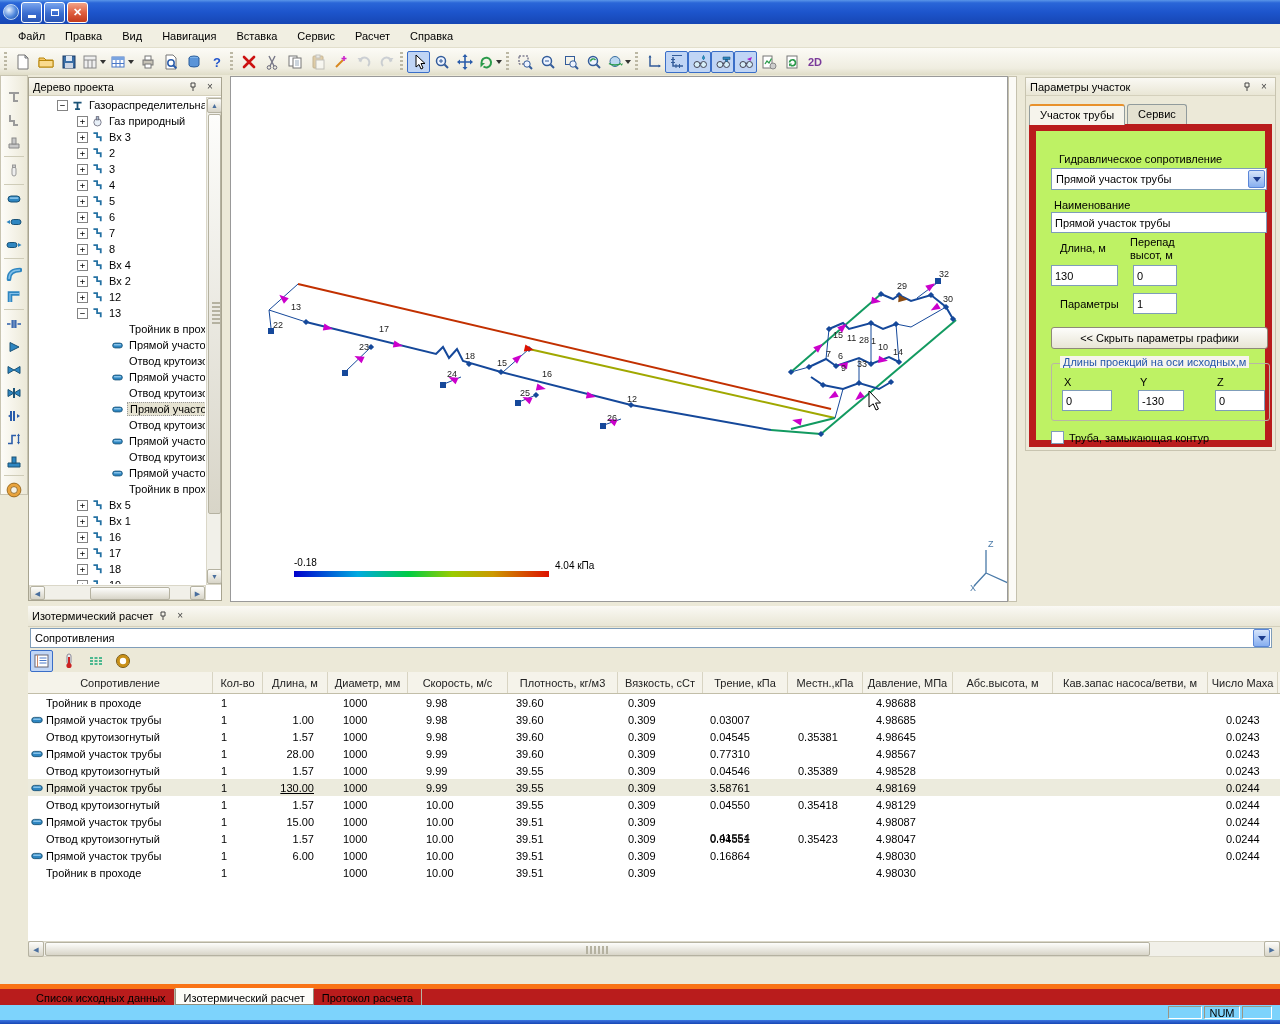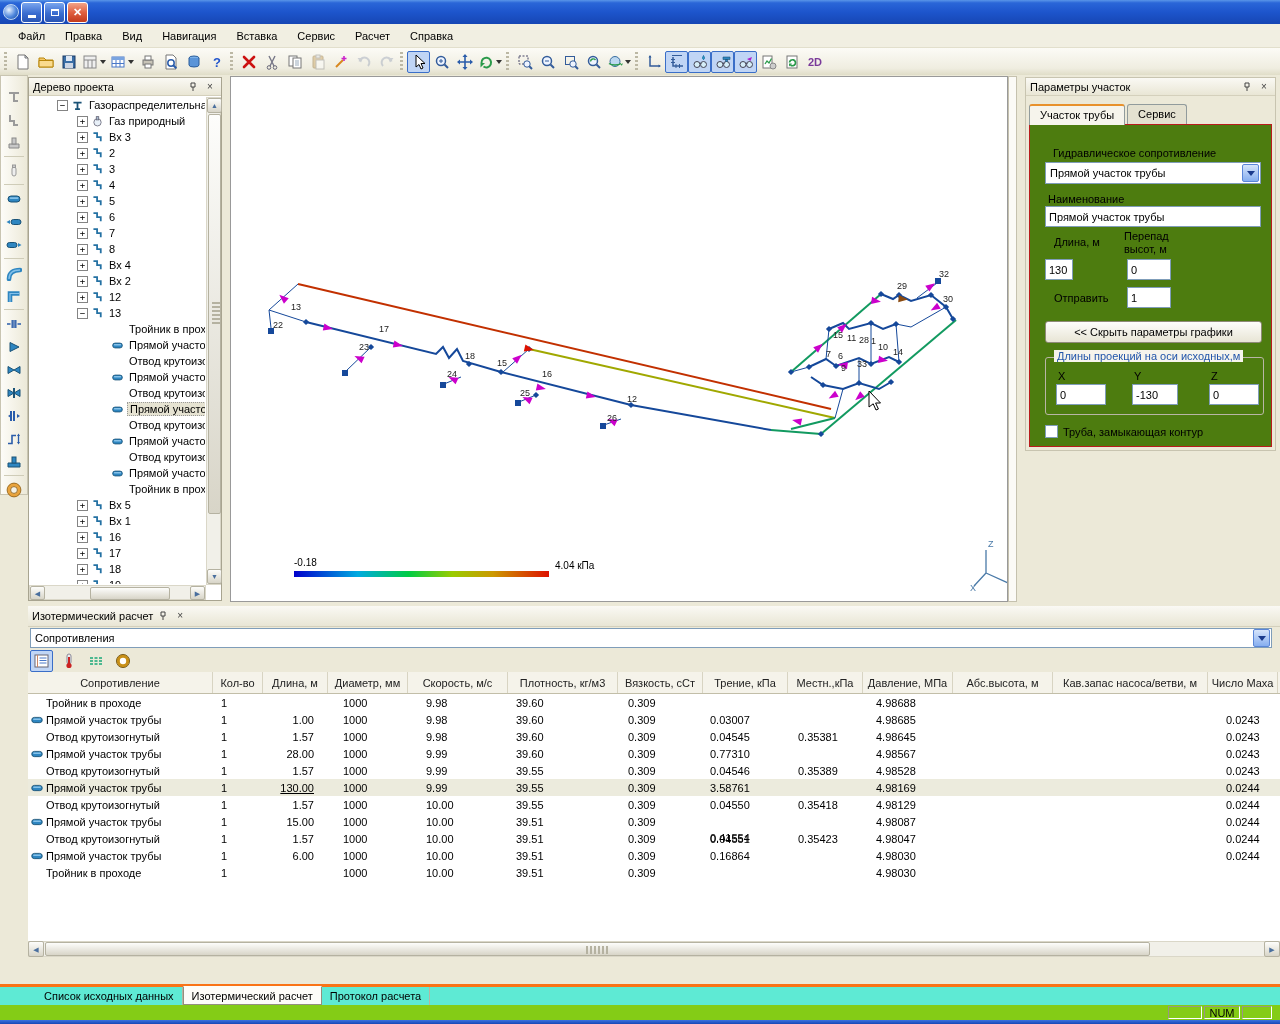--- a/index.html
+++ b/index.html
@@ -46,21 +46,21 @@
 .hgrip{position:absolute;left:50%;top:3px;width:24px;height:8px;margin-left:-12px;background:repeating-linear-gradient(90deg,#B5B2A1 0 2px,rgba(0,0,0,0) 2px 4px)}
 .vgrip{position:absolute;top:50%;left:3px;height:24px;width:8px;margin-top:-12px;background:repeating-linear-gradient(180deg,#B5B2A1 0 2px,rgba(0,0,0,0) 2px 4px)}
 
 #canvas3d{position:absolute;left:230px;top:76px;width:778px;height:526px;background:#fff;border:1px solid #999}
 #edgestrip{position:absolute;left:1008px;top:76px;width:9px;height:526px;background:#FBFAF6;border:1px solid #C5C1AE}
 
 #rightpanel{position:absolute;left:1025px;top:77px;width:251px;height:374px;background:#ECE9D8;border:1px solid #C8C4B0}
 #rp-tabs{position:absolute;left:3px;top:26px;height:21px;display:flex}
 .rtab{padding:3px 10px 2px;border:1px solid #919B9C;border-bottom:none;background:#E4E1D0;margin-right:2px;border-radius:3px 3px 0 0;position:relative}
 .rtab.active{background:#F6F4EC;border-top:2px solid #E8912C;z-index:3}
-#rp-page{position:absolute;left:3px;top:46px;right:3px;bottom:3px;background:#4d7c0f;border:1px solid #b91c1c}
+#rp-page{position:absolute;left:3px;top:46px;right:3px;bottom:3px;background:#bef264;border:7px solid #b91c1c}
 .rlbl{position:absolute;white-space:nowrap}
 .rinput{position:absolute;height:21px;border:1px solid #7F9DB9;background:#fff;font-family:"Liberation Sans",sans-serif;font-size:11px;padding:0 3px}
 .rcombo{position:absolute;height:22px;border:1px solid #7F9DB9;background:#fff;display:flex;align-items:center}
 .rcombo .ctext{flex:1;padding:0 4px;white-space:nowrap;overflow:hidden}
 .cbtn{width:17px;height:18px;margin:1px;background:linear-gradient(180deg,#D6E4FA,#86AEF0);border:1px solid #5A86D8;border-radius:2px;display:flex;align-items:center;justify-content:center;flex:none}
 .cbtn i{width:0;height:0;border-left:4px solid rgba(0,0,0,0);border-right:4px solid rgba(0,0,0,0);border-top:5px solid #1A3A8C}
 .rbtn{position:absolute;height:22px;background:linear-gradient(180deg,#FDFDFB,#E8E5D5);border:1px solid #8E8A78;border-radius:3px;display:flex;align-items:center;justify-content:center;white-space:nowrap}
 .rgroup{position:absolute;border:1px solid #B9B6A5;border-radius:3px}
 .rgroup .glegend{position:absolute;top:-8px;left:8px;background:#F6F4EC;padding:0 3px;color:#2255AA;white-space:nowrap}
 .chkbox{position:absolute;width:13px;height:13px;border:1px solid #7F9DB9;background:#fff}
@@ -72,25 +72,25 @@
 .thr{display:flex;height:22px;background:#F5F3EA;border-bottom:1px solid #C2BEA8;align-items:center}
 .thc{height:100%;display:flex;align-items:center;justify-content:center;border-right:1px solid #D8D4C2;white-space:nowrap;overflow:hidden;color:#222;flex:none}
 .tr{display:flex;height:17px;align-items:center}
 .tr.sel{background:#ECEBDD}
 .td{white-space:nowrap;overflow:hidden;flex:none}
 .namecell{display:flex;align-items:center;padding-left:2px}
 .namecell .tico{margin-right:2px}
 #bp-hscroll{position:absolute;left:28px;top:941px;width:1252px;height:16px}
 #bp-filler{position:absolute;left:0;top:957px;width:1280px;height:27px;background:#ECE9D8}
 
-#bottomtabs{position:absolute;left:0;top:984px;width:1280px;height:21px;background:#5eead4;border-top:3px solid #f97316;display:flex;padding-left:36px}
+#bottomtabs{position:absolute;left:0;top:984px;width:1280px;height:21px;background:#b91c1c;border-top:5px solid #f97316;display:flex;padding-left:28px}
 .btab{padding:3px 8px;border-right:1px solid #B8B4A2;white-space:nowrap}
 .btab.active{background:#FDFCF8;border:1px solid #948F7E;border-top:1px solid #FDFCF8;margin-top:-1px;z-index:2}
 
-#statusbar{position:absolute;left:0;top:1005px;width:1280px;height:15px;background:#84cc16;display:flex;align-items:center;justify-content:flex-end;padding-right:8px}
+#statusbar{position:absolute;left:0;top:1005px;width:1280px;height:15px;background:#7dd3fc;display:flex;align-items:center;justify-content:flex-end;padding-right:8px}
 .scell{height:13px;border:1px solid;border-color:#9A9684 #FFF #FFF #9A9684;margin-left:2px;display:flex;align-items:center;justify-content:center;padding:0 4px}
 #winbottom{position:absolute;left:0;top:1020px;width:1280px;height:4px;background:linear-gradient(180deg,#3A74E0,#1747B5)}
 svg{display:block}
 </style>
 </head>
 <body>
 
 <div id="titlebar">
   <span class="appicon"></span>
   <span class="wbtn">
@@ -886,23 +886,23 @@
       <span class="ctext">Прямой участок трубы</span>
       <span class="cbtn">
           <i></i>
         </span>
     </div>
     <span class="rlbl" style="left:18px;top:68px">Наименование</span>
     <input class="rinput" style="left: 15px; top: 81px; width: 216px;" value="Прямой участок трубы">
     <span class="rlbl" style="left:24px;top:111px">Длина, м</span>
     <span class="rlbl" style="left:94px;top:105px">Перепад</span>
     <span class="rlbl" style="left:94px;top:118px">высот, м</span>
-    <input class="rinput" style="left: 15px; top: 134px; width: 28px;" value="130">
+    <input class="rinput" style="left: 15px; top: 134px; width: 67px;" value="130">
     <input class="rinput" style="left: 97px; top: 134px; width: 44px;" value="0">
-    <span class="rlbl" style="left:24px;top:167px">Отправить</span>
+    <span class="rlbl" style="left:24px;top:167px">Параметры</span>
     <input class="rinput" style="left: 97px; top: 162px; width: 44px;" value="1">
     <div class="rbtn" style="left:15px;top:196px;width:217px">&lt;&lt; Скрыть параметры графики</div>
     <div class="rgroup" style="left:15px;top:232px;width:219px;height:58px">
       <span class="glegend">Длины проекций на оси исходных,м</span>
       <span class="rlbl" style="left:12px;top:12px">X</span>
       <span class="rlbl" style="left:88px;top:12px">Y</span>
       <span class="rlbl" style="left:165px;top:12px">Z</span>
       <input class="rinput" style="left: 10px; top: 26px; width: 50px;" value="0">
       <input class="rinput" style="left: 86px; top: 26px; width: 46px;" value="-130">
       <input class="rinput" style="left: 163px; top: 26px; width: 50px;" value="0">

